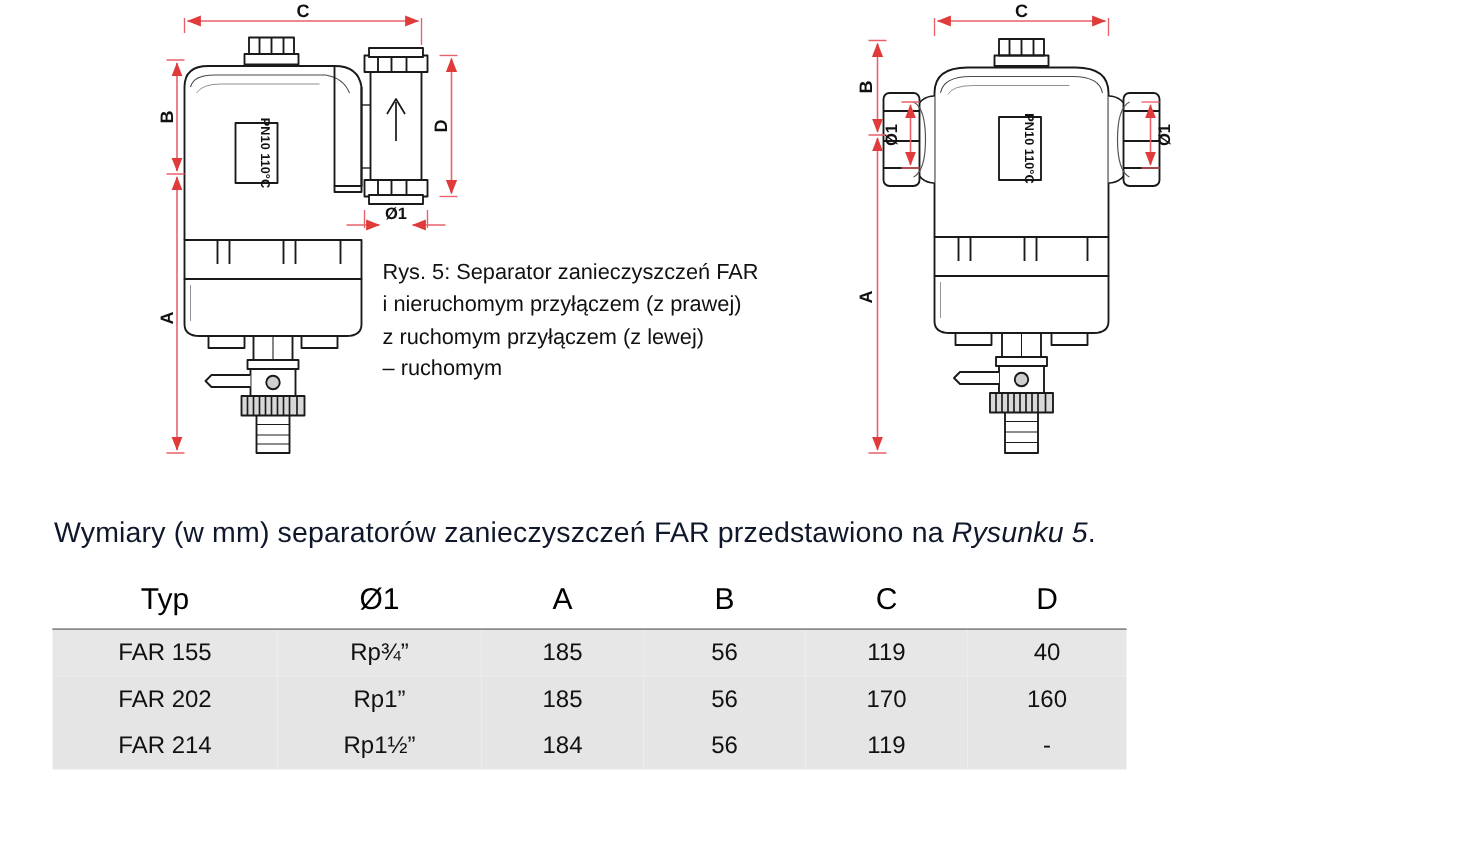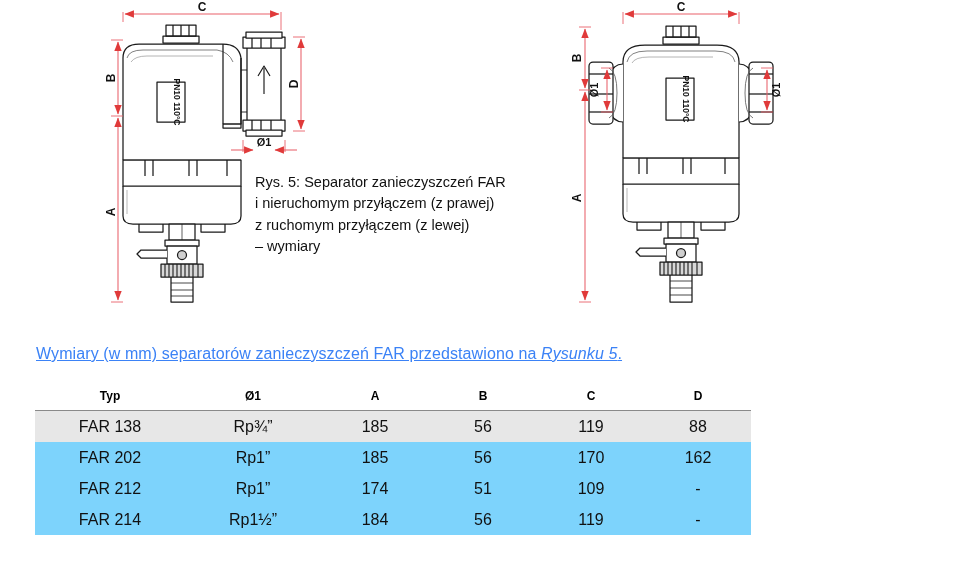--- a/index.html
+++ b/index.html
@@ -30,55 +30,54 @@
     line-height:1.48;
     color:#111;
     font-family:"Liberation Sans","DejaVu Sans",sans-serif;
   }
   .caption div{white-space:nowrap;}
 
   
   .intro{
     position:absolute;
     left:36px;top:345px;
-    font-size:16px;
-    color:#3b82f6;
+    font-size:19px;
+    color:#0f172a;
     letter-spacing:.1px;
-    text-decoration:underline;
   }
   .intro .it{font-style:italic;}
 
   
   .table-wrap{
     position:absolute;
     left:35px;top:385px;
     width:716px;
   }
   table.dims{
     border-collapse:collapse;
     width:716px;
     table-layout:fixed;
   }
   table.dims th{
-    font-size:12px;
-    font-weight:bold;
+    font-size:20px;
+    font-weight:normal;
     padding:4px 0 7px 0;
     background:#ffffff;
     color:#000;
   }
   table.dims thead tr{border-bottom:1.3px solid #8a8a8a;}
   table.dims td{
     font-size:16px;
     padding:4px 0 4px 0;
     text-align:center;
     color:#111;
     height:23px;
   }
   table.dims tbody tr.alt{background:#e7e7e7;}
-  table.dims tbody tr.plain{background:#7dd3fc;}
+  table.dims tbody tr.plain{background:#e5e5e5;}
   col.c-typ{width:150px;}
   col.c-d1{width:136px;}
   col.c-a{width:108px;}
   col.c-b{width:108px;}
   col.c-c{width:108px;}
   col.c-dd{width:106px;}
 </style>
 </head>
 <body>
 
@@ -328,21 +327,21 @@
           <text x="33" y="90" text-anchor="middle" transform="rotate(-90 33 90)" font-size="11">Ø1</text>
           <text x="215" y="90" text-anchor="middle" transform="rotate(-90 215 90)" font-size="11">Ø1</text>
         </g>
       </svg>
     </div>
 
     <div class="caption">
       <div>Rys. 5: Separator zanieczyszczeń FAR</div>
       <div>i nieruchomym przyłączem (z prawej)</div>
       <div>z ruchomym przyłączem (z lewej)</div>
-      <div>– wymiary</div>
+      <div>– ruchomym</div>
     </div>
   </div>
 
   <div class="intro">
     <span>Wymiary (w mm) separatorów zanieczyszczeń FAR przedstawiono na </span><span class="it">Rysunku 5</span><span>.</span>
   </div>
 
   <div class="table-wrap">
     <table class="dims">
       <colgroup>
@@ -358,42 +357,34 @@
           <th>Typ</th>
           <th>Ø1</th>
           <th>A</th>
           <th>B</th>
           <th>C</th>
           <th>D</th>
         </tr>
       </thead>
       <tbody id="dims-body">
           <tr class="alt">
-            <td>FAR 138</td>
+            <td>FAR 155</td>
             <td>Rp¾”</td>
             <td>185</td>
             <td>56</td>
             <td>119</td>
-            <td>88</td>
+            <td>40</td>
           </tr>
           <tr class="plain">
             <td>FAR 202</td>
             <td>Rp1”</td>
             <td>185</td>
             <td>56</td>
             <td>170</td>
-            <td>162</td>
-          </tr>
-          <tr class="plain">
-            <td>FAR 212</td>
-            <td>Rp1”</td>
-            <td>174</td>
-            <td>51</td>
-            <td>109</td>
-            <td>-</td>
+            <td>160</td>
           </tr>
           <tr class="plain">
             <td>FAR 214</td>
             <td>Rp1½”</td>
             <td>184</td>
             <td>56</td>
             <td>119</td>
             <td>-</td>
           </tr>
         </tbody>

